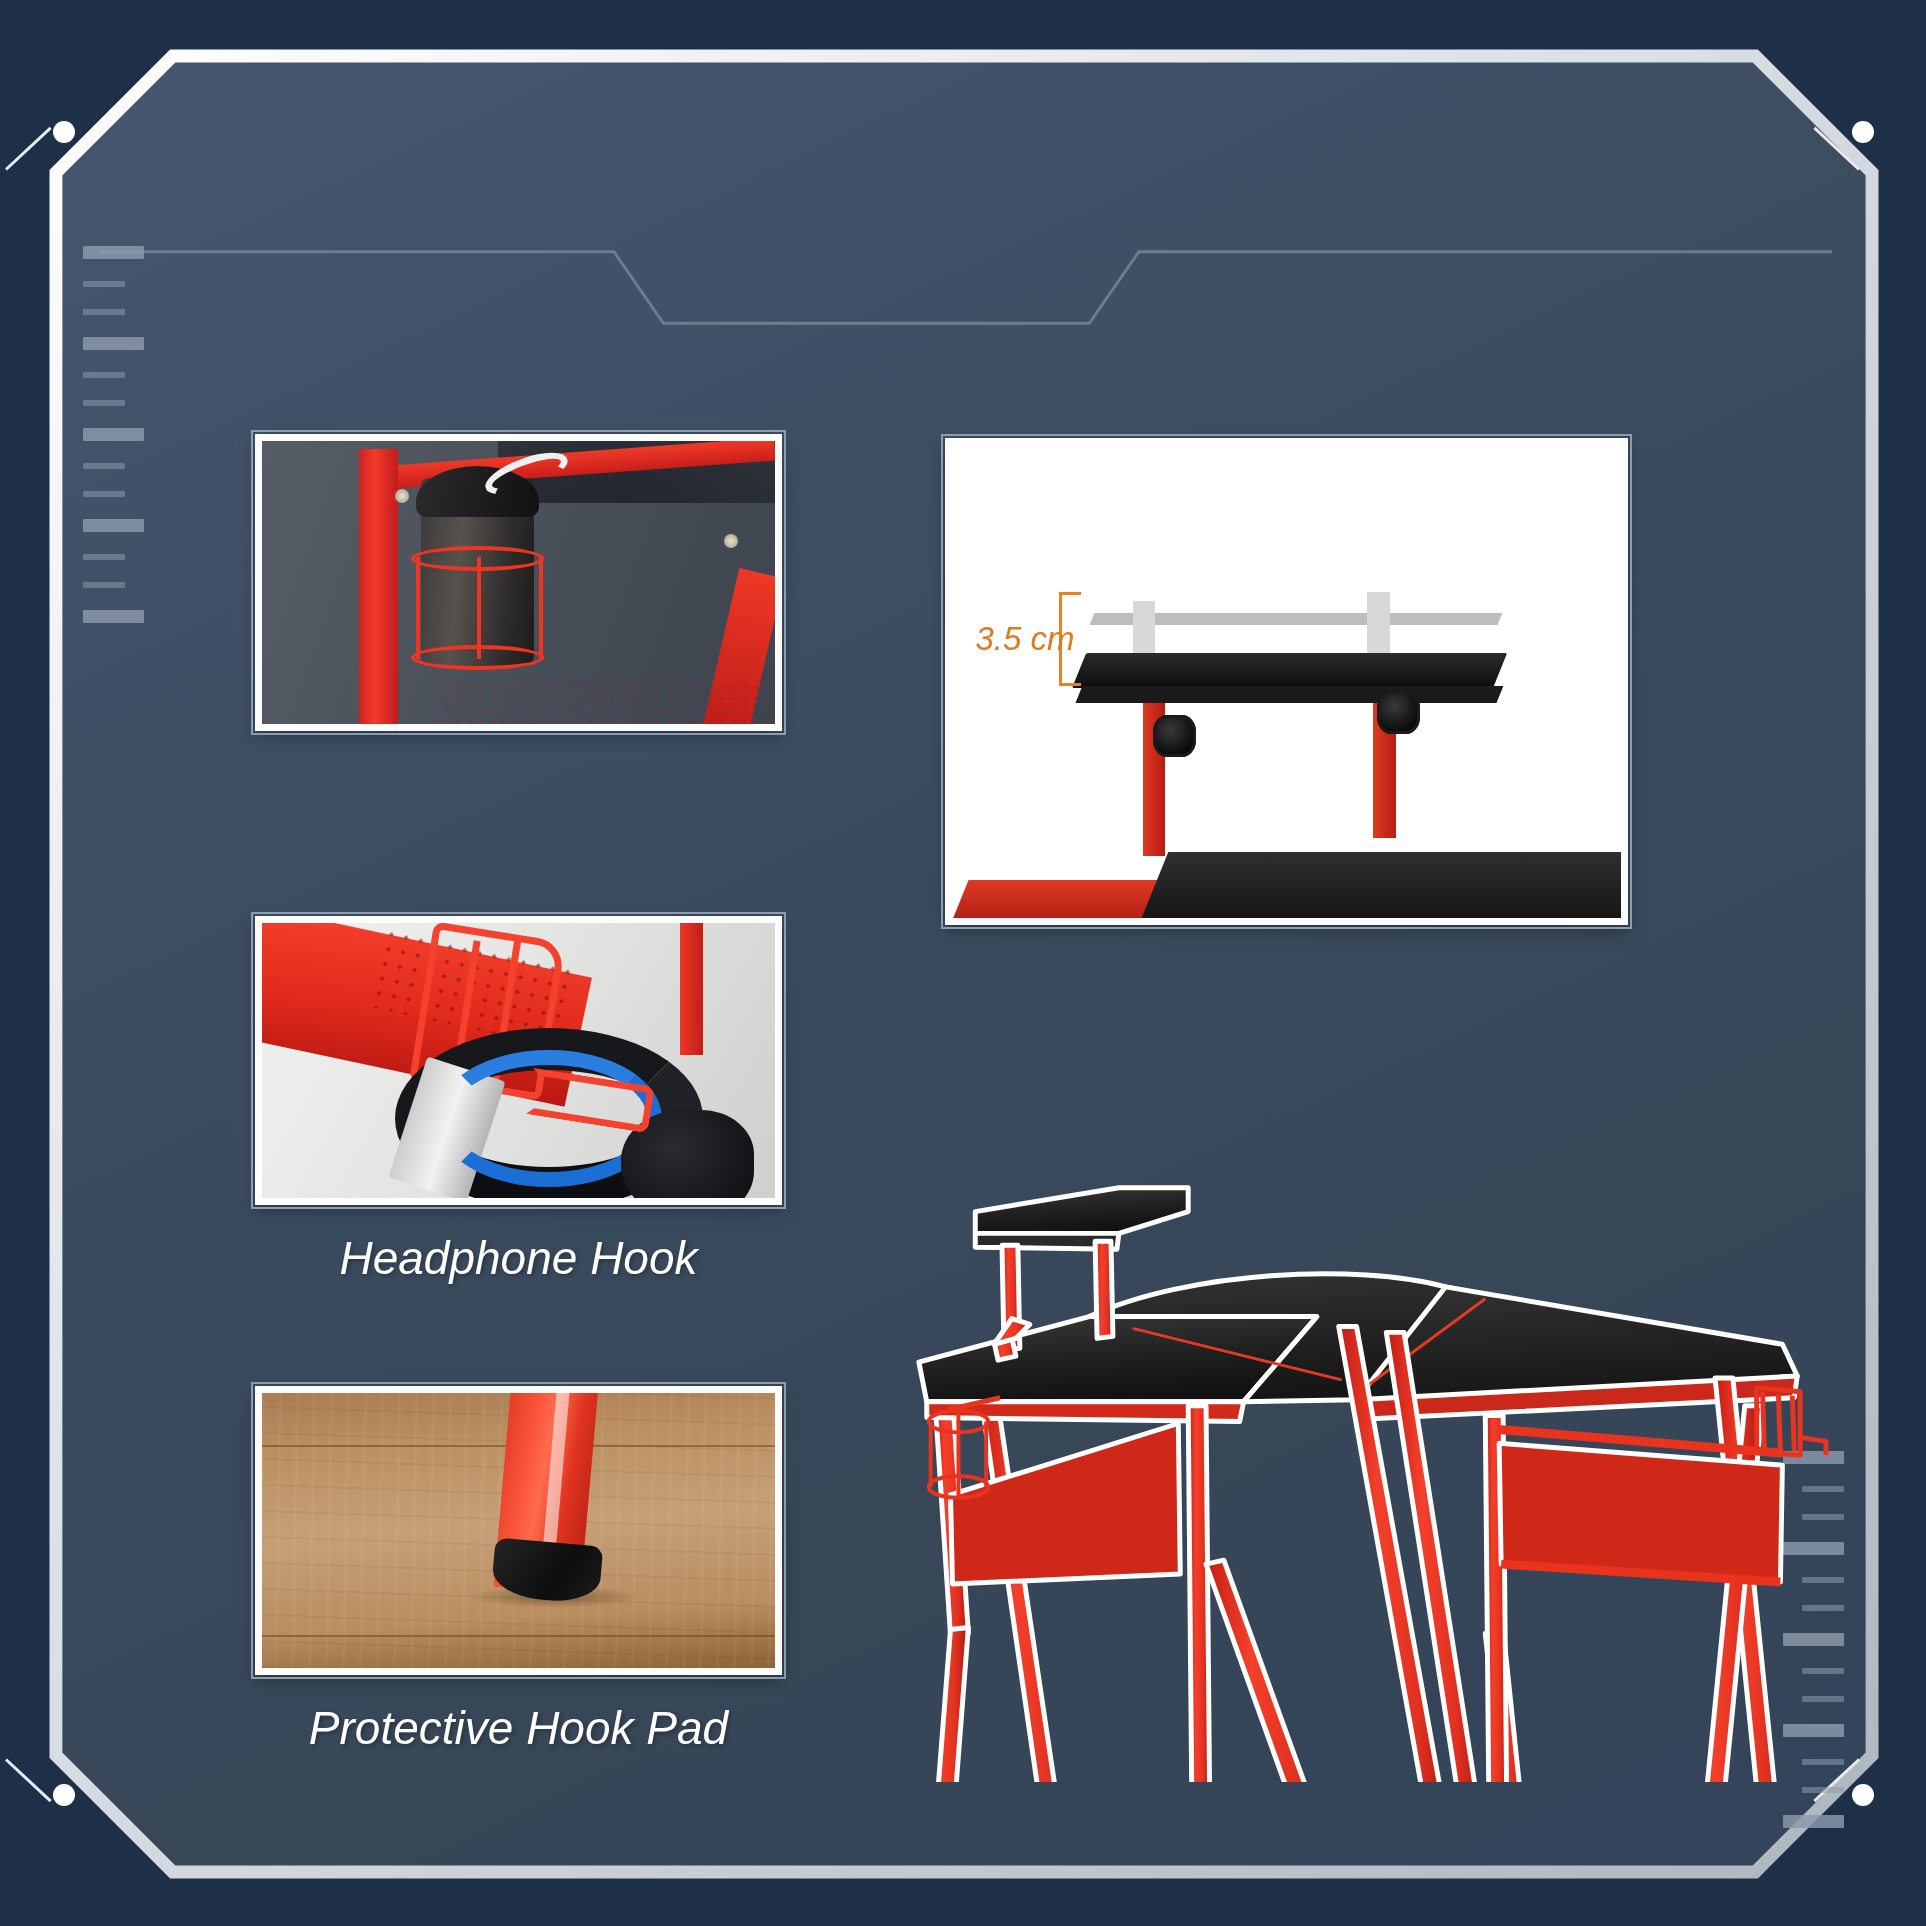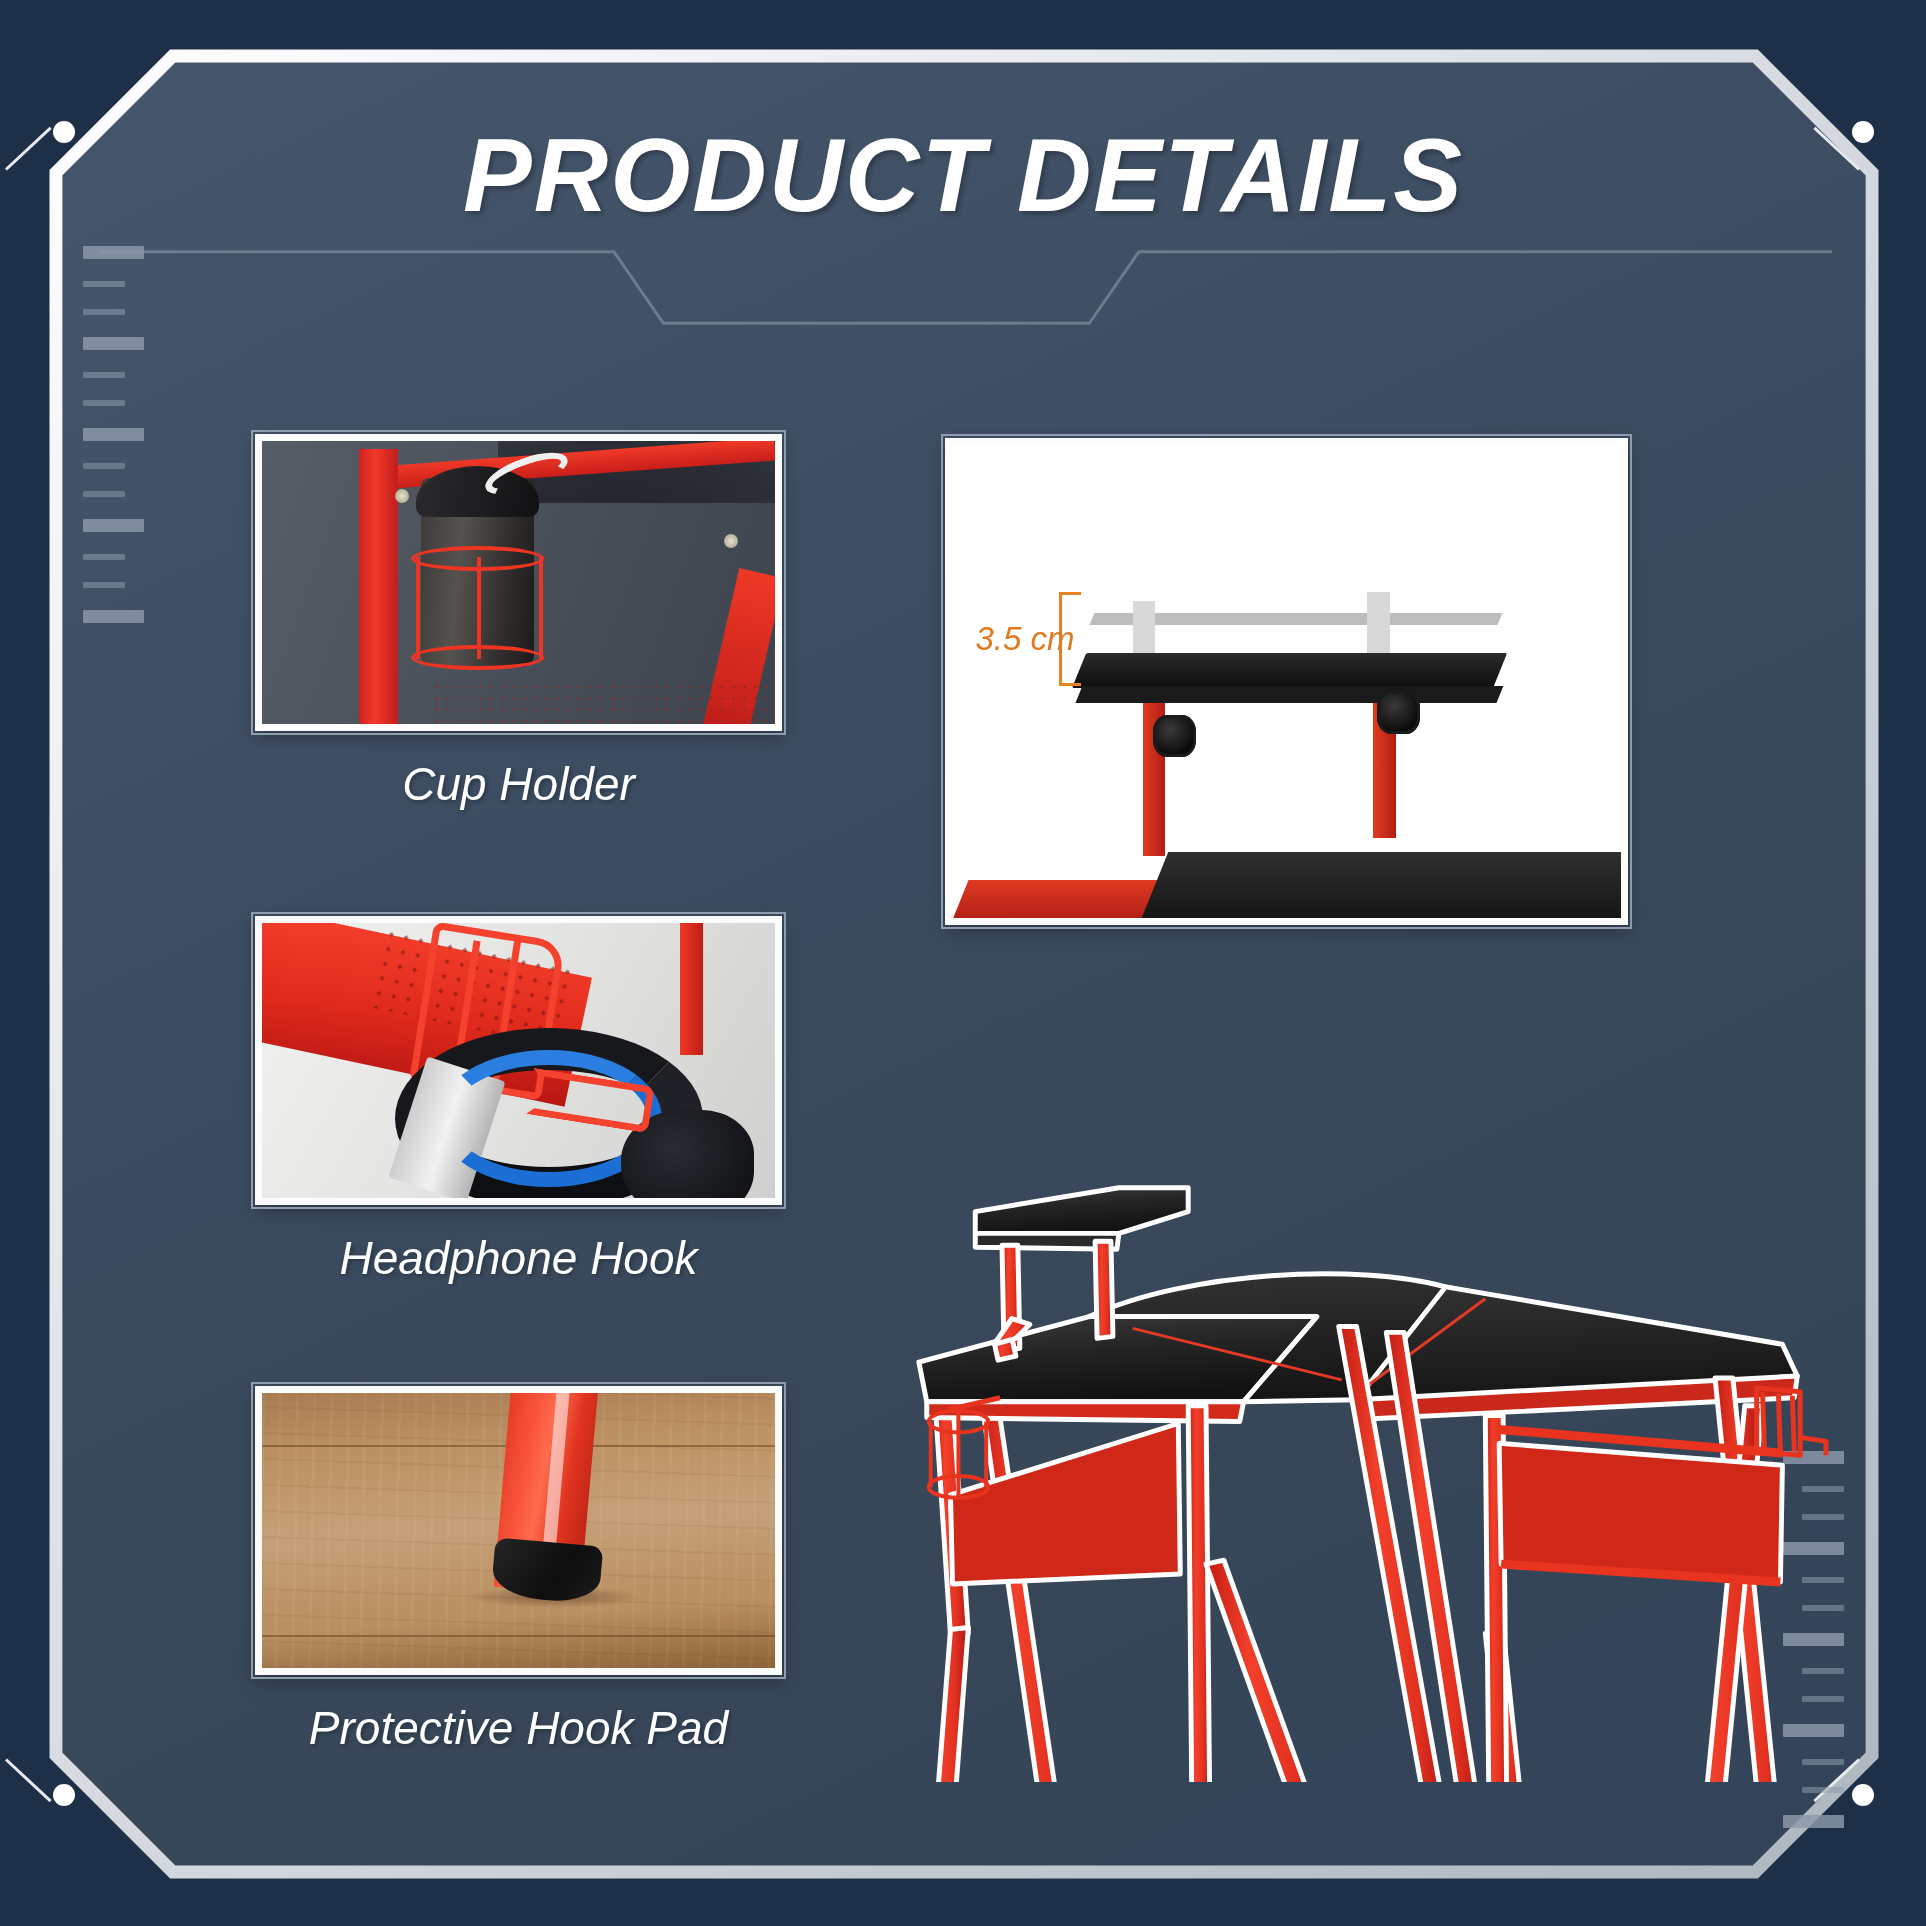--- a/index.html
+++ b/index.html
@@ -248,21 +248,20 @@
 
   <div class="leader" style="left:1859px; top:168px; width:61px; transform: rotate(-137deg);"></div>
   <div class="corner-dot" style="right:53px; top:121px;"></div>
 
   <div class="leader" style="left:6px; top:1758px; width:61px; transform: rotate(43deg);"></div>
   <div class="corner-dot" style="left:53px; bottom:121px;"></div>
 
   <div class="leader" style="left:1859px; top:1758px; width:61px; transform: rotate(137deg);"></div>
   <div class="corner-dot" style="right:53px; bottom:121px;"></div>
 
-  <div class="title">PRODUCT DETAILS</div>
 
   <div class="title-rule">
     <svg viewBox="0 0 1750 120" preserveAspectRatio="none">
       <polyline points="0,18 520,18 570,90 1000,90 1050,18 1750,18" fill="none" stroke="#93a1b2" stroke-width="3" opacity=".55"></polyline>
     </svg>
   </div>
 
   <div class="ruler left">
     <div class="tick major"></div>
       <div class="gap"></div>
@@ -332,21 +331,20 @@
         <div class="bottle-loop"></div>
         <div class="ring r1"></div>
         <div class="ring r2"></div>
         <div class="bar" style="left:30%;"></div>
         <div class="bar" style="left:42%;"></div>
         <div class="bar" style="left:54%;"></div>
         <div class="screw" style="left:26%; top:17%;"></div>
         <div class="screw" style="left:90%; top:33%;"></div>
       </div>
     </div>
-    <div class="caption">Cup Holder</div>
   </div>
 
   <div class="card" style="left:255px; top:916px; width:527px;">
     <div class="photo" style="height:289px;">
       <div class="ph-hp">
         <div class="beam"></div>
         <div class="beam-dots"></div>
         <div class="post"></div>
         <div class="hook"></div>
         <div class="hook-bar" style="left:39%; top:6%; height:54%;"></div>

